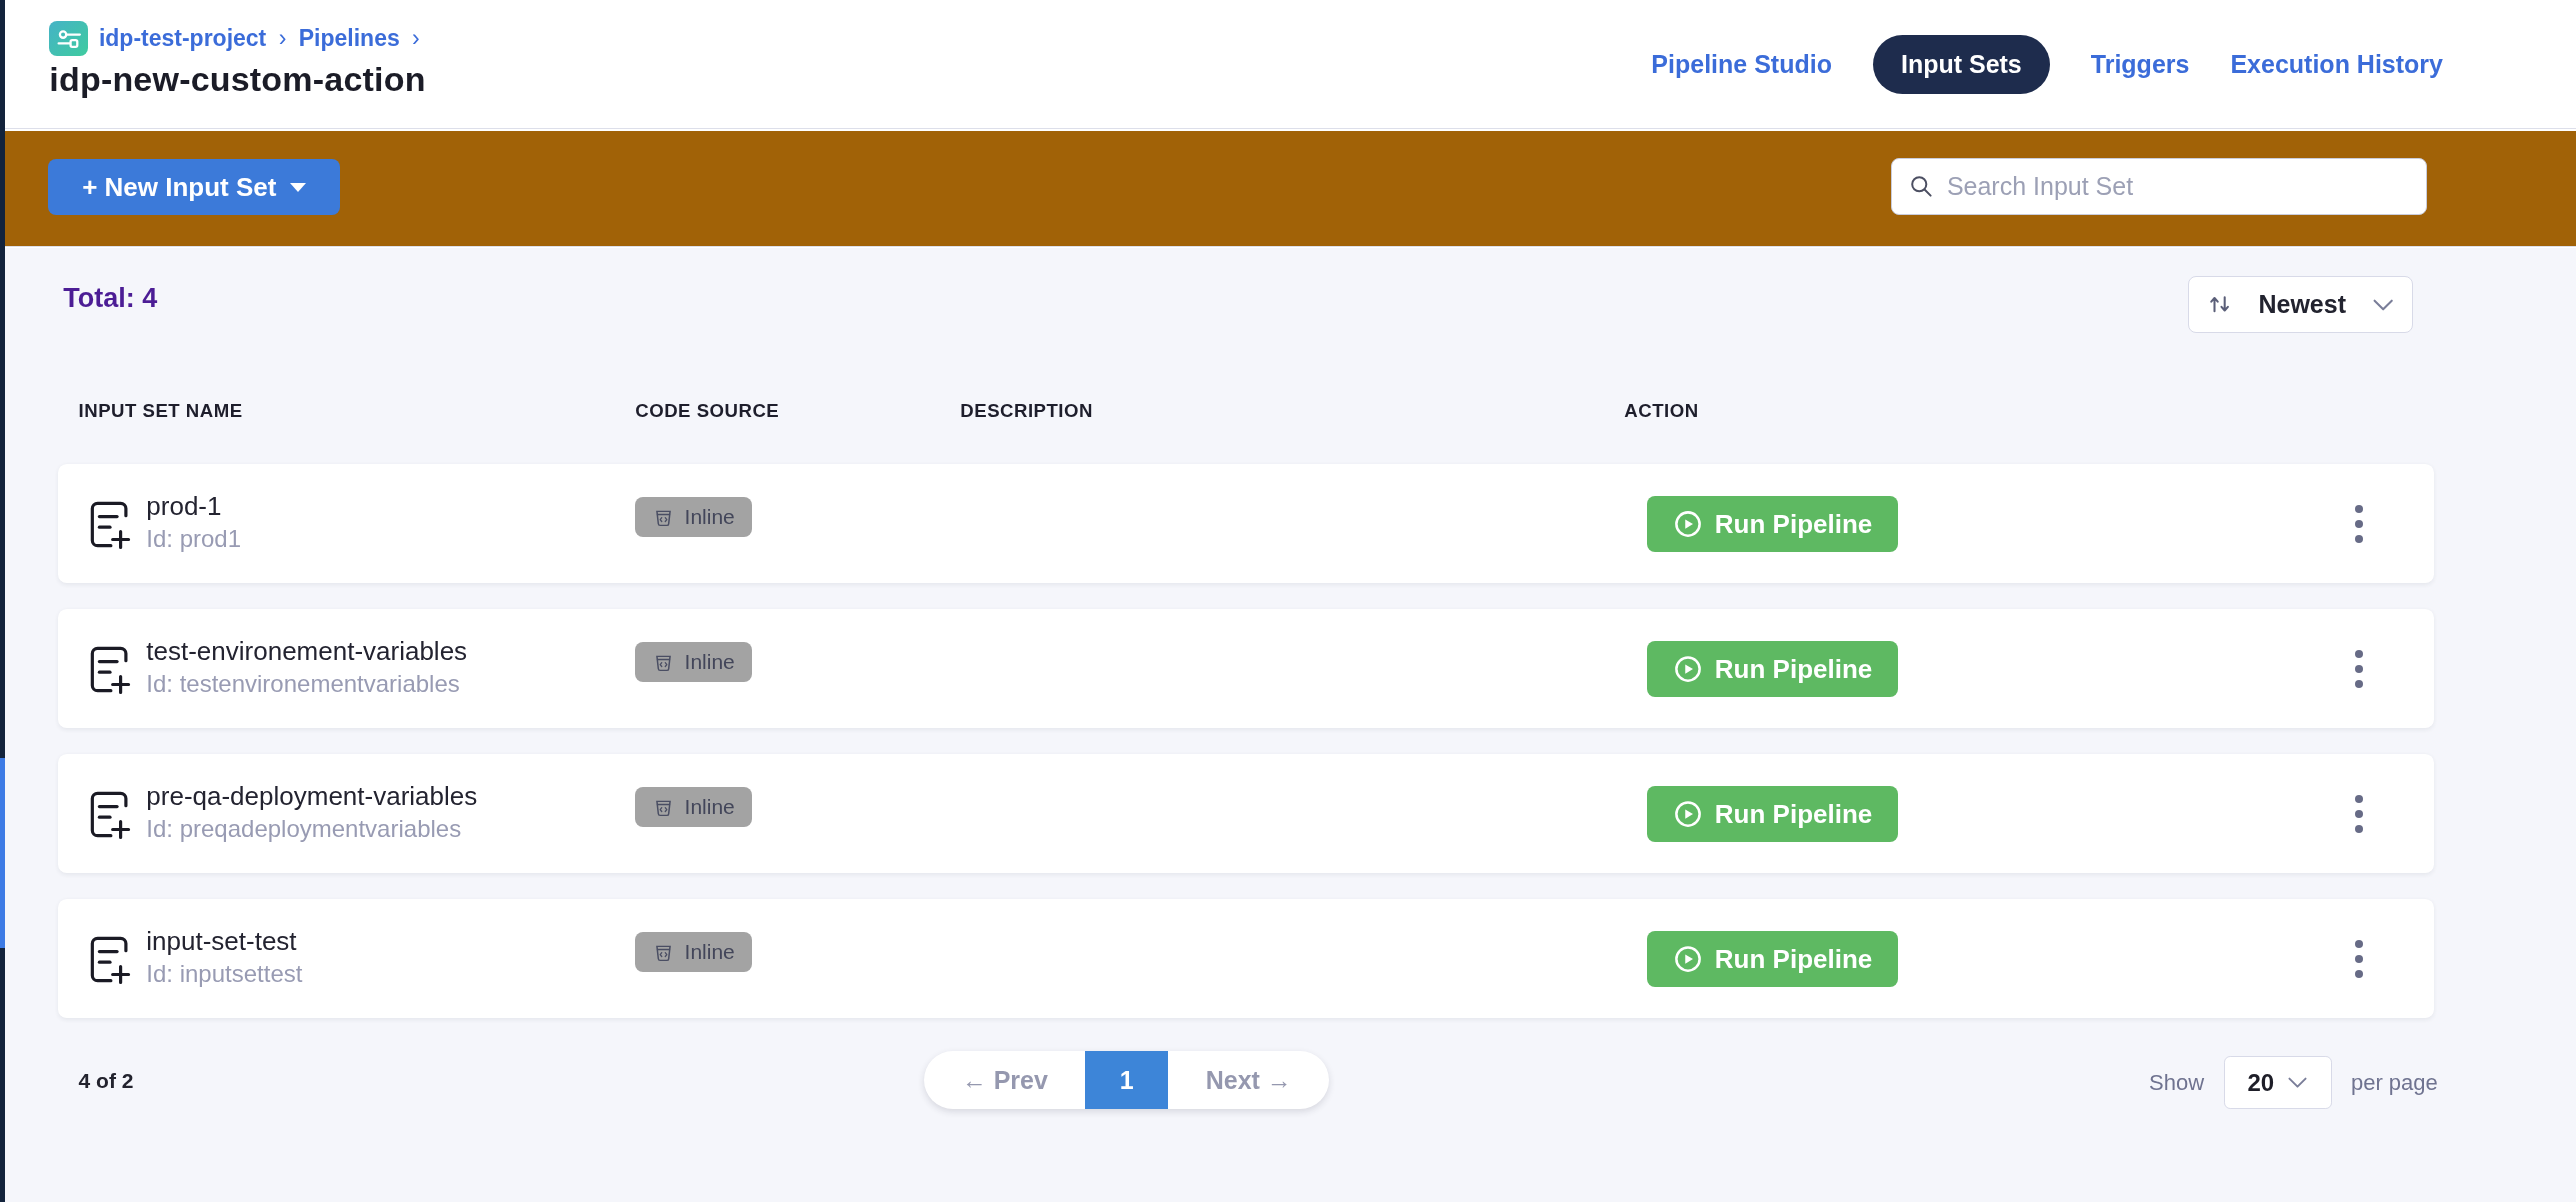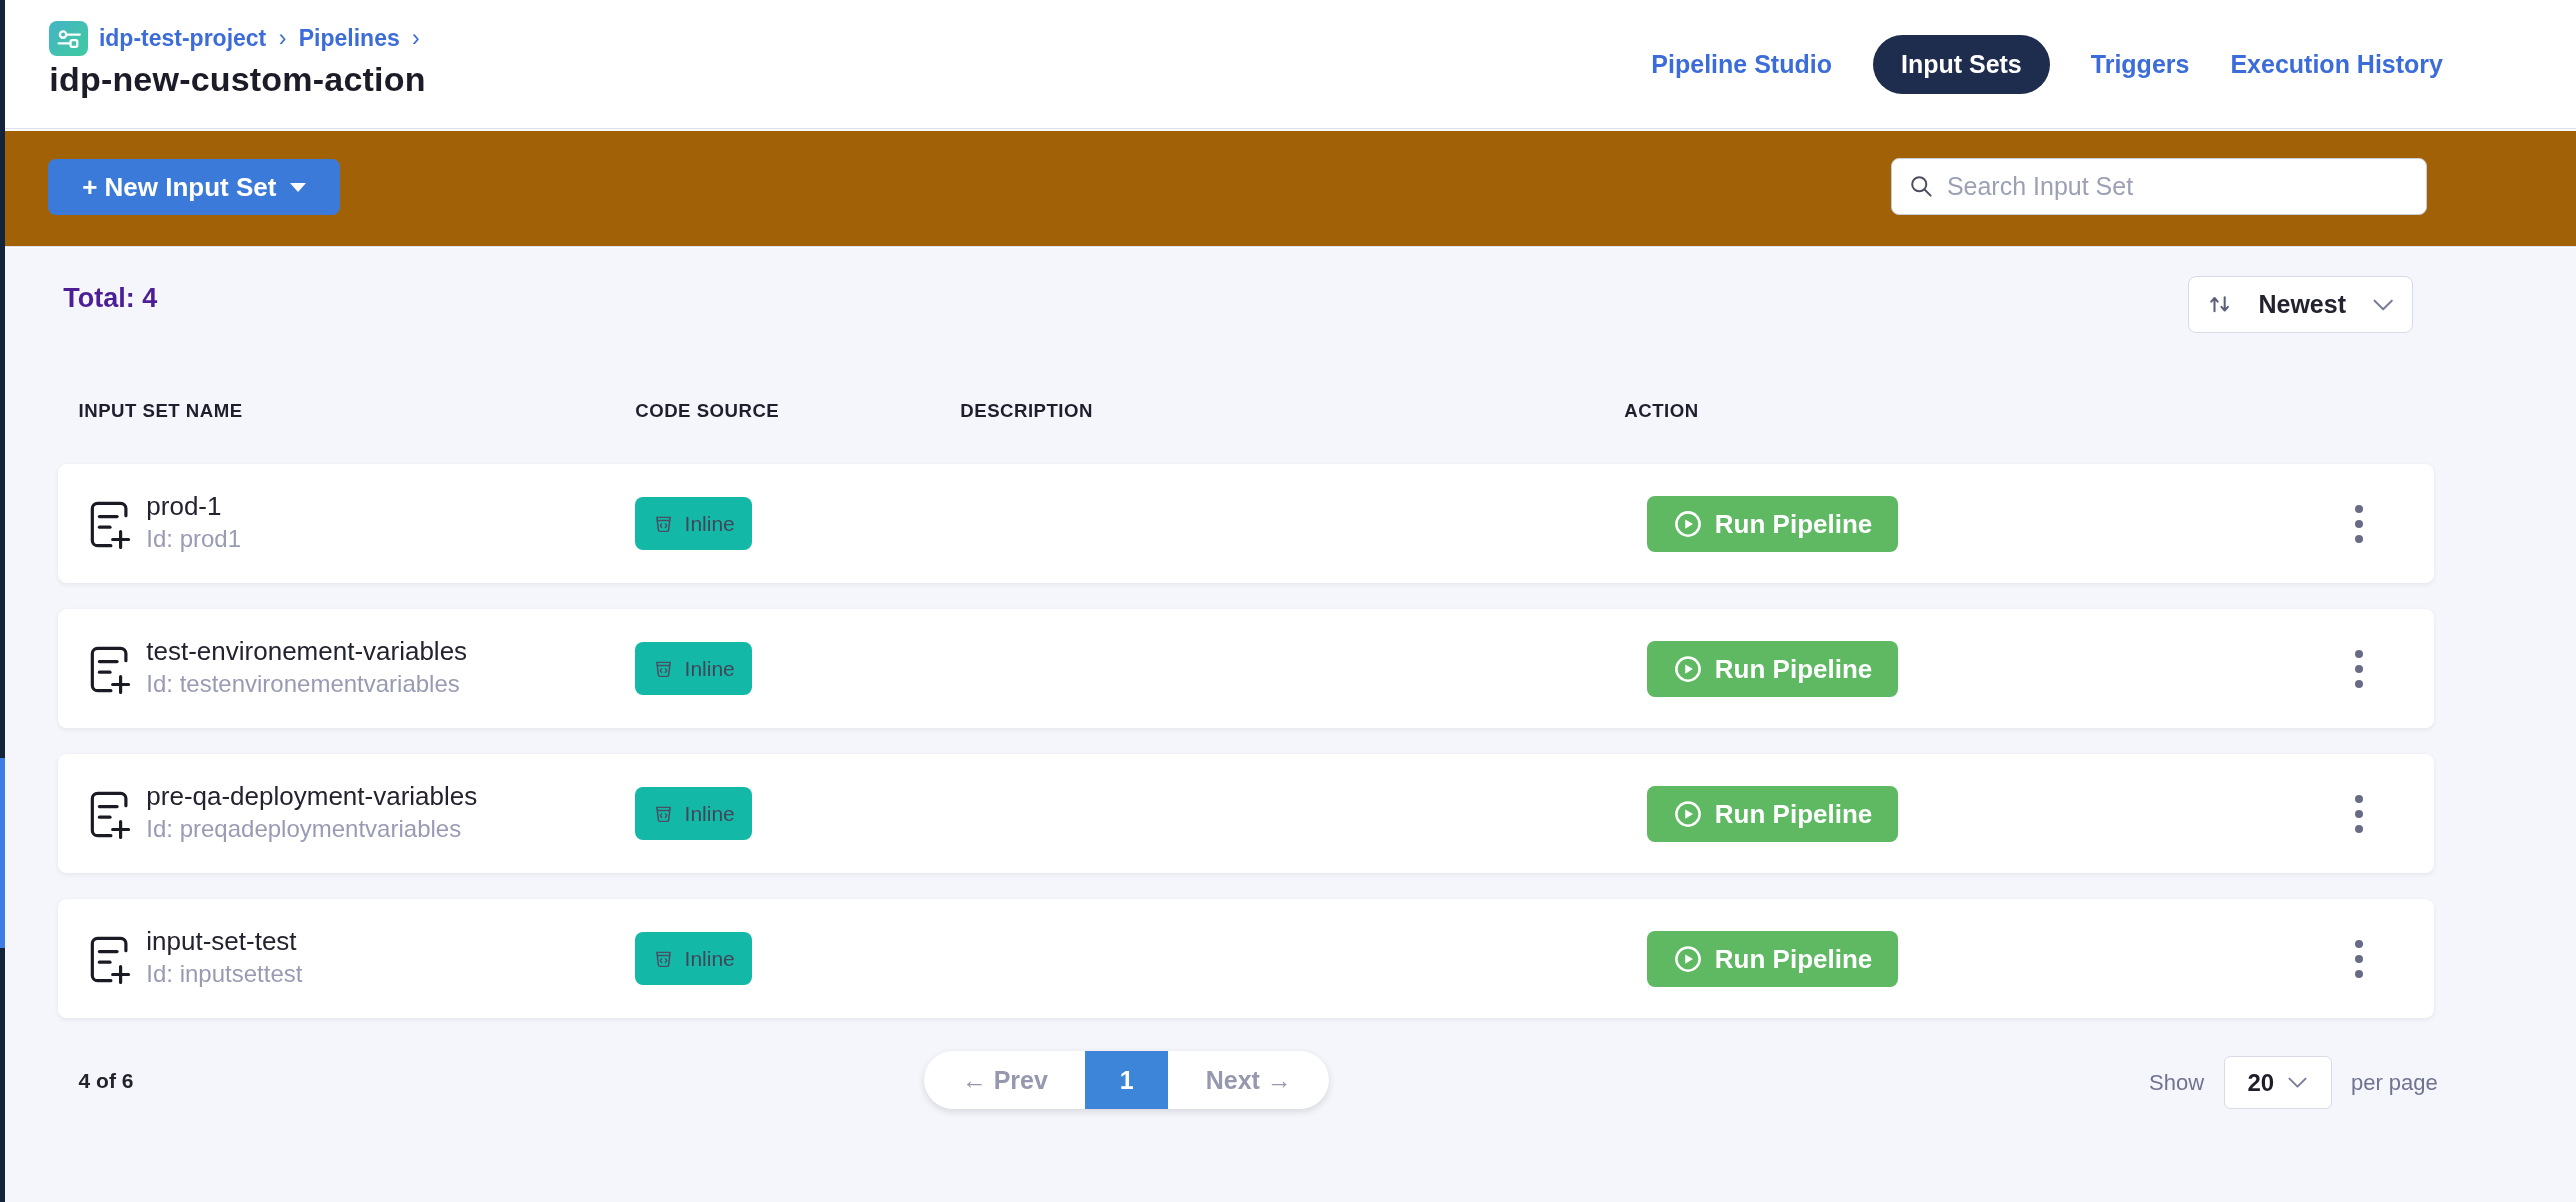--- a/index.html
+++ b/index.html
@@ -40,21 +40,21 @@
   .table-head { position:absolute; left:53px; right:147px; top:152px; height:35px; }
   .th { position:absolute; font-size:18.6px; font-weight:700; color:#1E1E2C; letter-spacing:0.5px; }
   .th.c-name { left:20.3px; } .th.c-code { left:577px; } .th.c-desc { left:902px; } .th.c-action { left:1566px; }
 
   .rows { position:absolute; left:53px; top:216px; width:2376px; }
   .row-card { position:relative; width:2376px; height:119px; background:#FFFFFF; border-radius:8.8px; box-shadow:0 1.8px 4.4px rgba(33,36,60,0.07); margin-bottom:26px; }
   .row-icon { position:absolute; left:26.5px; top:34px; }
   .name-block { position:absolute; left:88px; top:25px; }
   .is-name { font-size:26px; font-weight:500; color:#232330; line-height:34px; }
   .is-id { font-size:24px; font-weight:400; color:#989BB3; line-height:32px; }
-  .badge { position:absolute; left:577px; top:33px; height:53px; background:#14b8a6; border-radius:8px; display:flex; align-items:center; gap:10.6px; padding:0 17.7px; }
+  .badge { position:absolute; left:577px; top:33px; height:40px; background:#a3a3a3; border-radius:8px; display:flex; align-items:center; gap:10.6px; padding:0 17.7px; }
   .badge-label { font-size:21px; font-weight:500; color:#43465A; }
   .run-btn { position:absolute; left:1589px; top:32px; width:251px; height:56px; background:#5EB962; border:none; border-radius:8px;
              display:flex; align-items:center; justify-content:center; gap:11.5px; color:#FFFFFF; font-size:26px; font-weight:700; font-family:"Liberation Sans",sans-serif; cursor:pointer; }
   .kebab { position:absolute; left:2281px; top:0; width:39px; height:119px; display:flex; flex-direction:column; align-items:center; justify-content:center; gap:7px; cursor:pointer; }
   .kebab span { width:8px; height:8px; border-radius:50%; background:#676B86; }
 
   
   .pag-row { position:absolute; left:53px; right:147px; top:803px; height:62px; }
   .range-label { position:absolute; left:20.3px; top:17.7px; font-size:21px; font-weight:700; color:#23232E; }
   .pager { position:absolute; left:866px; top:0; width:405px; height:58px; background:#FFFFFF; border-radius:883px; overflow:hidden;
@@ -273,21 +273,21 @@
         <div class="kebab">
             <span></span>
             <span></span>
             <span></span>
           </div>
       </div>
 
     </div>
 
     <div class="pag-row">
-      <span class="range-label">4 of 6</span>
+      <span class="range-label">4 of 2</span>
       <div class="pager">
         <span class="prev">← Prev</span>
         <span class="page-current">1</span>
         <span class="next">Next →</span>
       </div>
       <div class="show-group">
         <span class="show-label">Show</span>
         <div class="pagesize-box">
           <span class="pagesize-value">20</span>
           <svg width="21" height="13.3" viewBox="0 0 26 16" fill="none">

